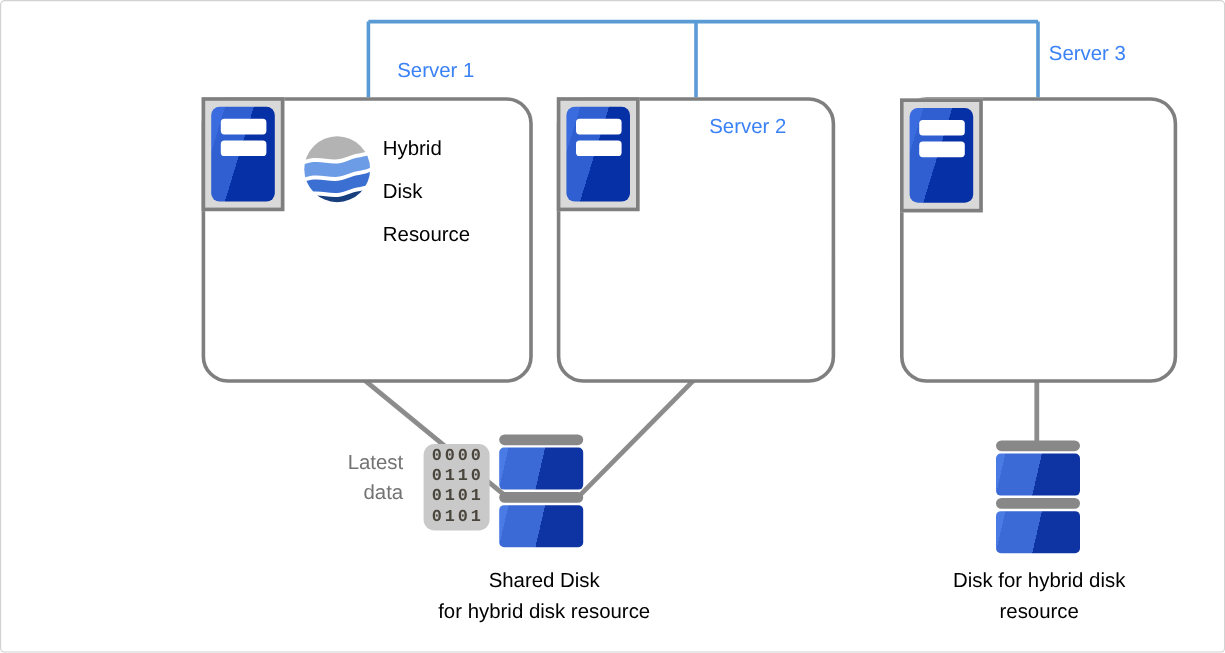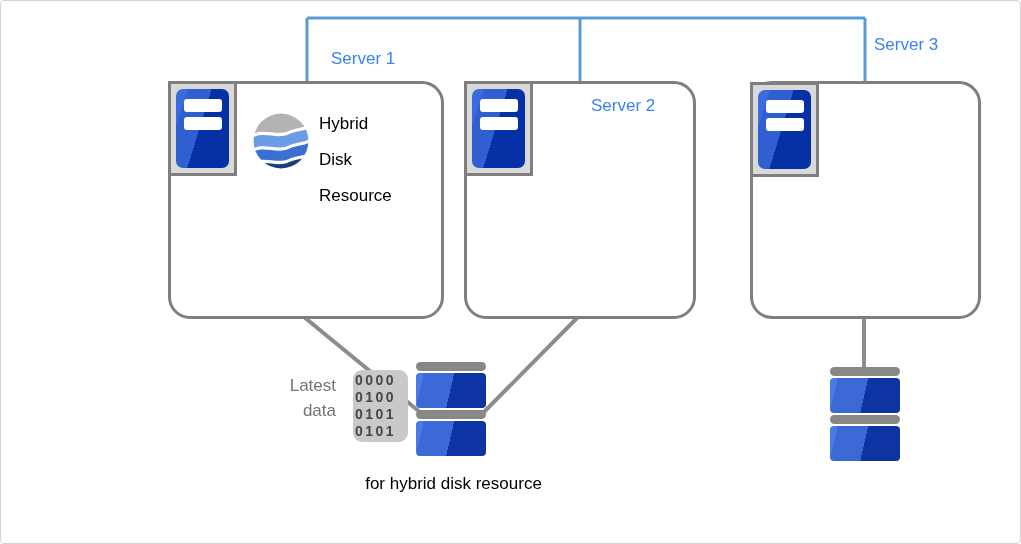--- a/index.html
+++ b/index.html
@@ -35,21 +35,21 @@
   .hybrid-logo{position:absolute;left:252px;top:112px;z-index:4;}
   .hybrid-label{
     position:absolute;left:318px;top:99px;z-index:4;
     font-size:17px;line-height:24px;color:#000;
   }
   .hybrid-label span{display:block;margin-top:12px;}
 
   
   .binary-icon{
     position:absolute;left:352px;top:369px;width:55px;height:72px;box-sizing:border-box;
-    background:#c9c9c9;border-radius:9px;z-index:5;text-align:left;padding-top:2px;
+    background:#c9c9c9;border-radius:9px;z-index:5;text-align:center;padding-top:2px;font-family:Liberation Mono, monospace;
   }
   .binary-icon span{
     display:block;font-size:14px;font-weight:bold;letter-spacing:2.5px;
     line-height:17px;color:#4a463e;margin-left:2px;
   }
   .latest-data{
     position:absolute;left:250px;top:372px;width:85px;text-align:right;
     font-size:17px;line-height:25px;color:#737373;z-index:4;
   }
   .latest-data span{display:block;}
@@ -125,36 +125,41 @@
     <span>Resource</span>
   </div>
 
   <div class="latest-data">
     <span>Latest</span>
     <span>data</span>
   </div>
 
   <div class="binary-icon">
     <span>0000</span>
-    <span>0100</span>
+    <span>0110</span>
     <span>0101</span>
     <span>0101</span>
   </div>
 
   <div class="disk-icon" style="left:415px;top:361px;">
     <div class="disk-cap"></div>
     <div class="disk-body"></div>
     <div class="disk-cap"></div>
     <div class="disk-body"></div>
   </div>
 
   <div class="disk-icon" style="left:829px;top:366px;">
     <div class="disk-cap"></div>
     <div class="disk-body"></div>
     <div class="disk-cap"></div>
     <div class="disk-body"></div>
   </div>
 
   <div class="disk-caption" style="left:330px;width:245px;">
+    <span>Shared Disk</span>
     <span>for hybrid disk resource</span>
+  </div>
+  <div class="disk-caption" style="left:765px;width:200px;">
+    <span>Disk for hybrid disk</span>
+    <span>resource</span>
   </div>
 
 </div>
 
 </body></html>

